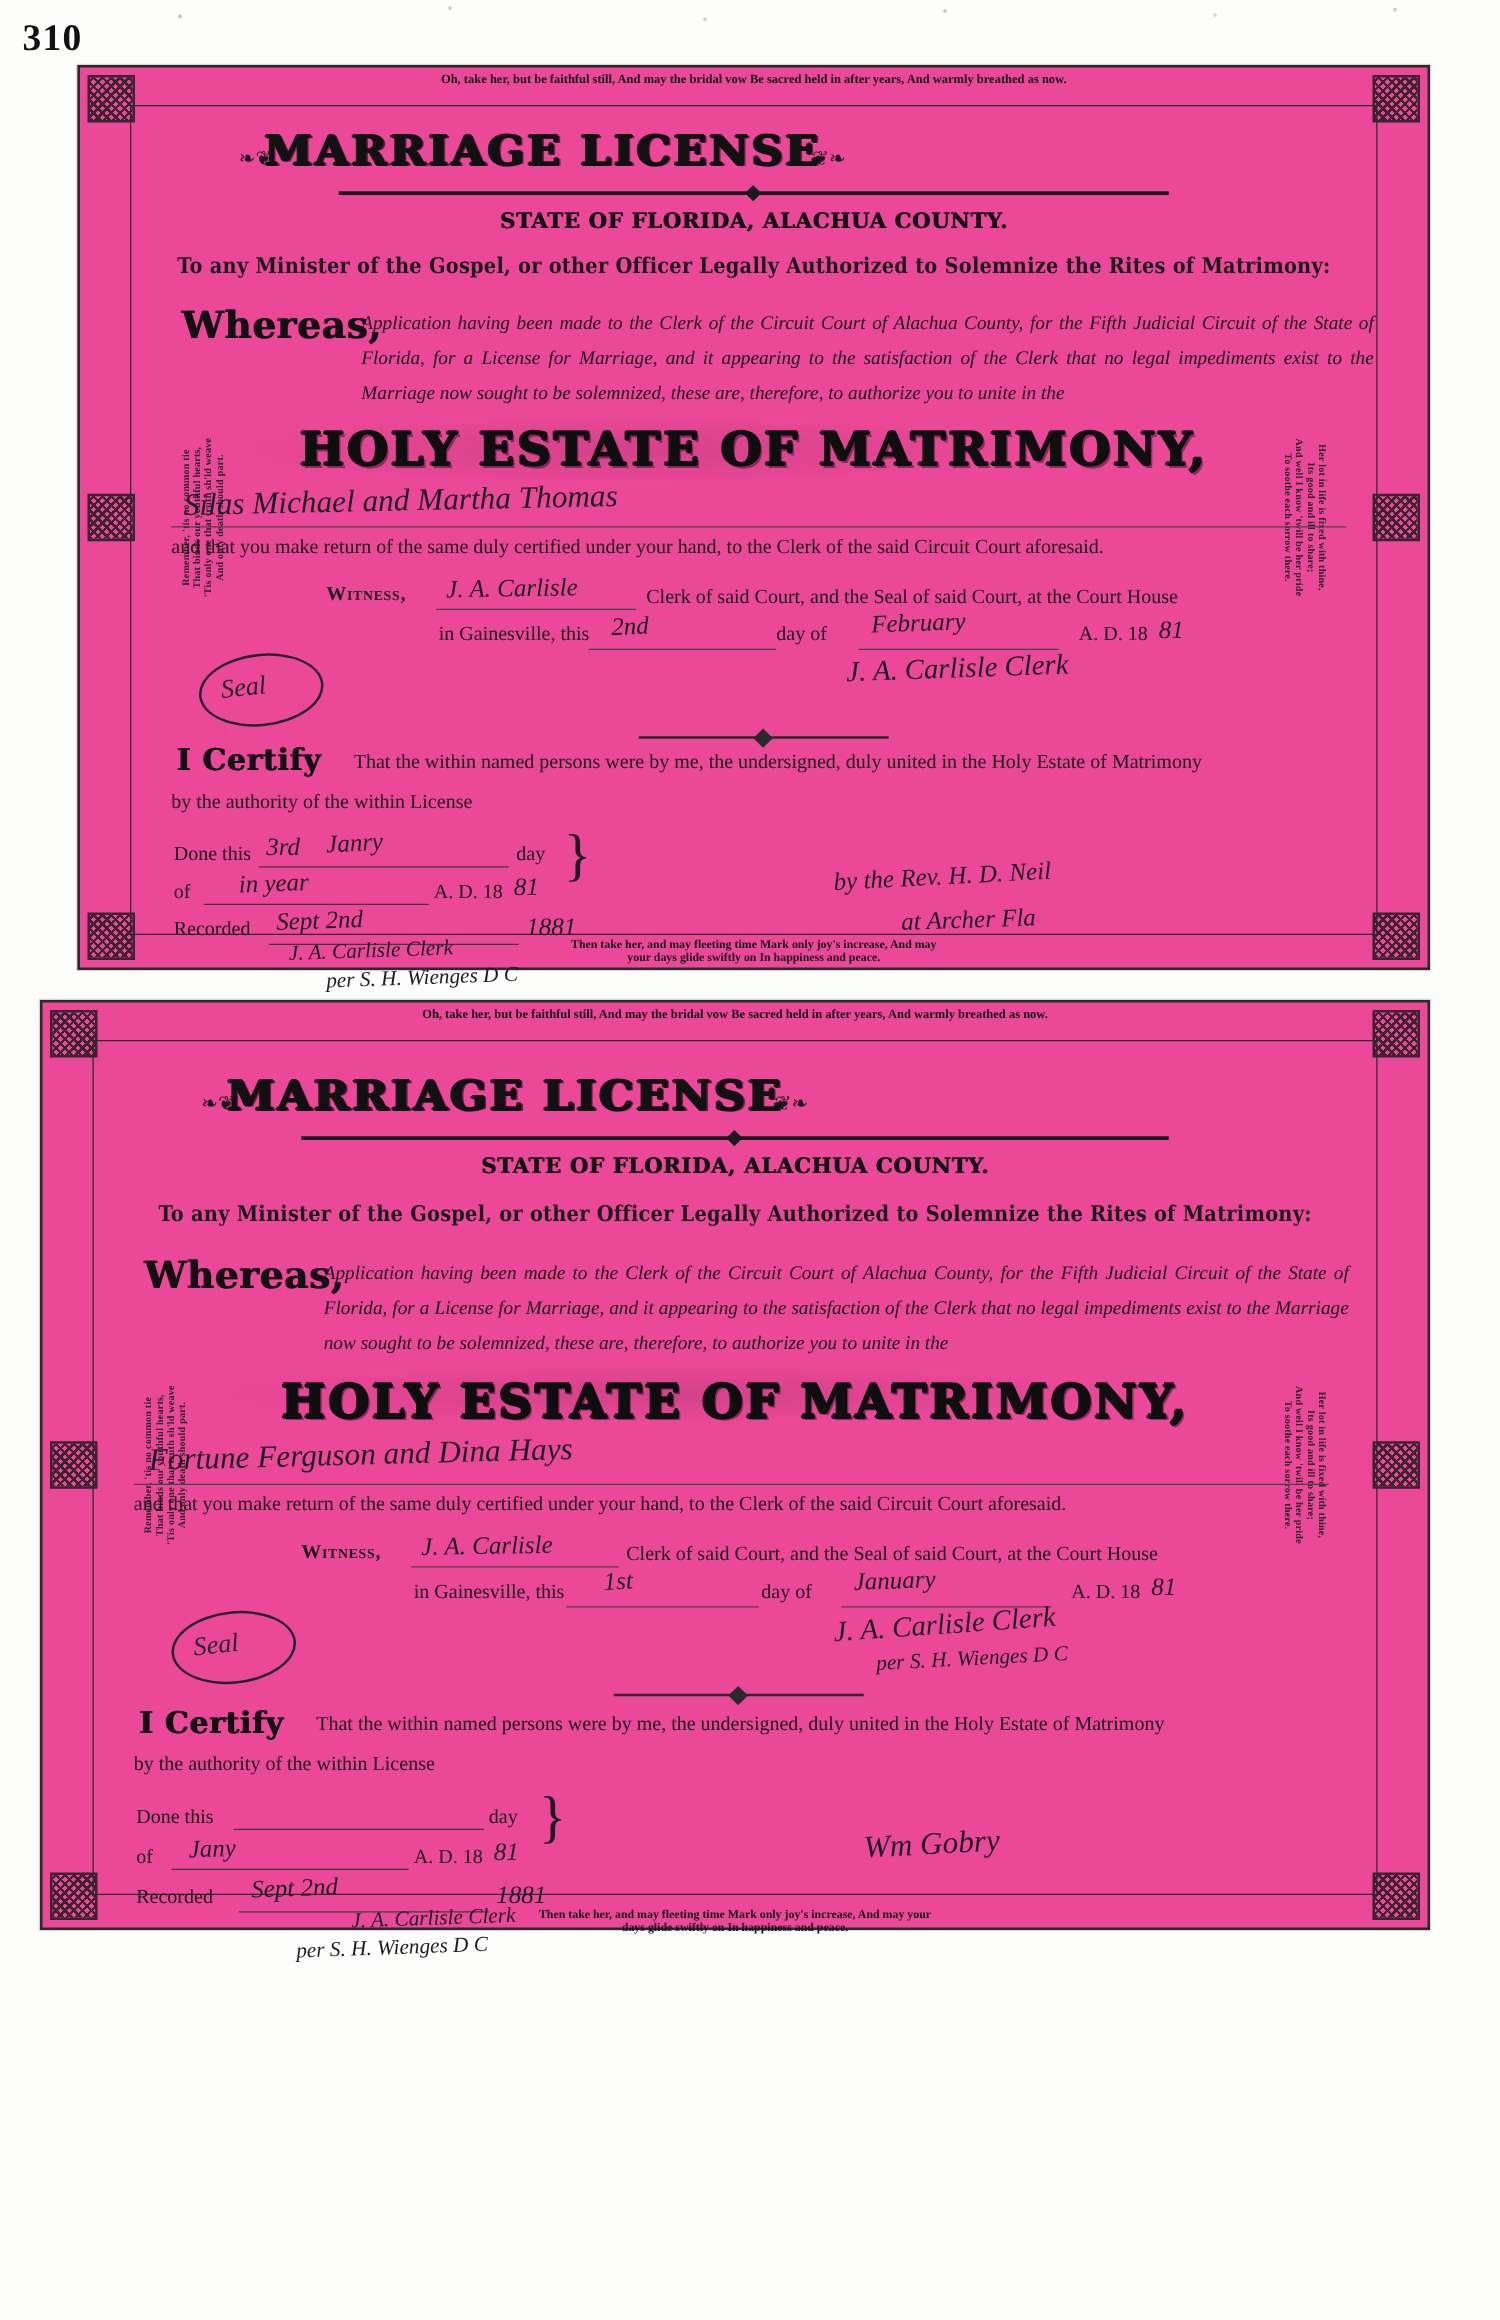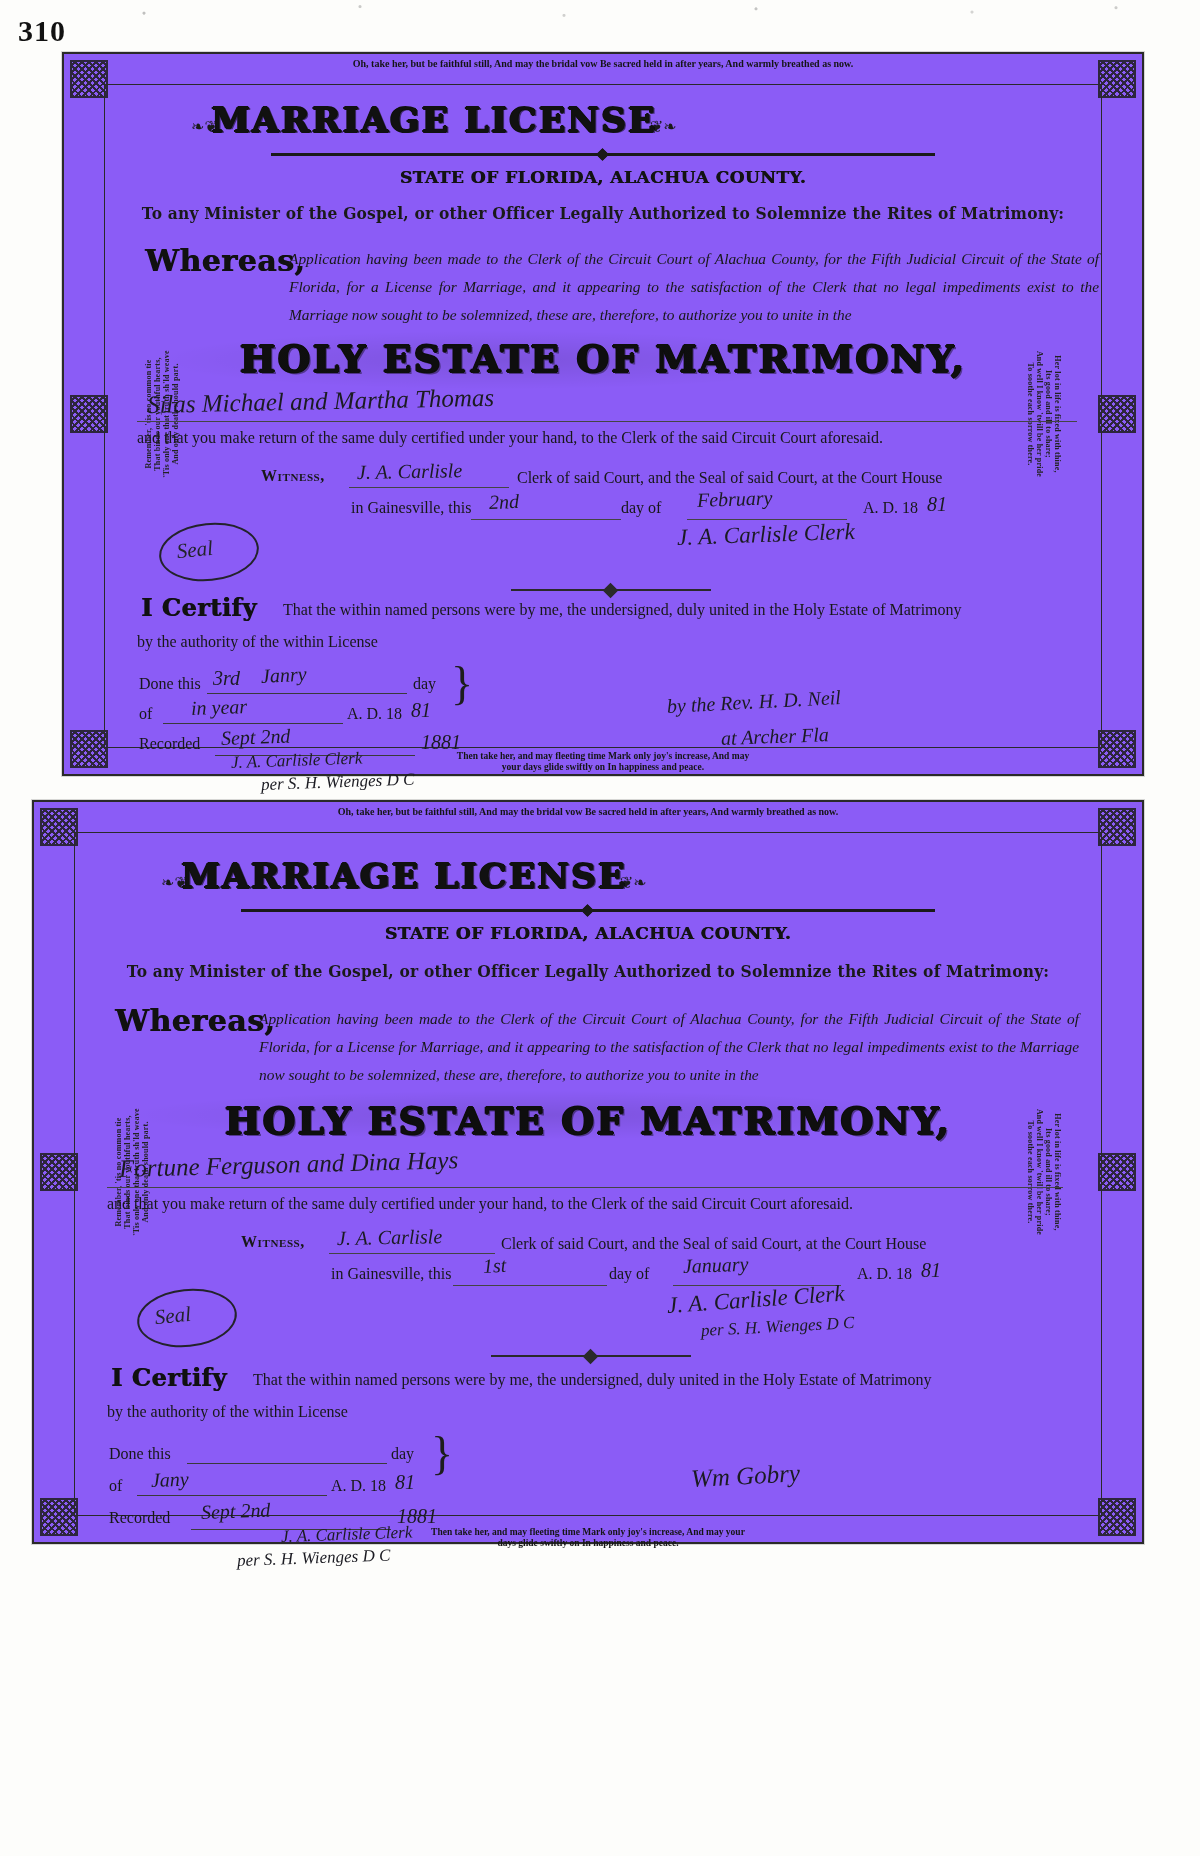--- a/index.html
+++ b/index.html
@@ -44,21 +44,21 @@
       radial-gradient(circle at 47% 70%, rgba(0,0,0,.22) 0 1px, transparent 2px),
       radial-gradient(circle at 63% 40%, rgba(0,0,0,.28) 0 1px, transparent 2px),
       radial-gradient(circle at 81% 55%, rgba(0,0,0,.20) 0 1px, transparent 2px),
       radial-gradient(circle at 93% 35%, rgba(0,0,0,.24) 0 1px, transparent 2px);
     opacity: .8;
   }
 
   
   .cert {
     position: absolute;
-    background: #8b5cf6;
+    background: #ec4899;
     border: 2px solid #2a2a2a;
     box-shadow: 0 0 0 1px rgba(0,0,0,.15);
   }
   .cert-inner {
     position: absolute;
     left: 40px; top: 30px; right: 40px; bottom: 26px;
     border: 1px solid #2a2a2a;
     padding: 0;
   }
   .cert-body {

